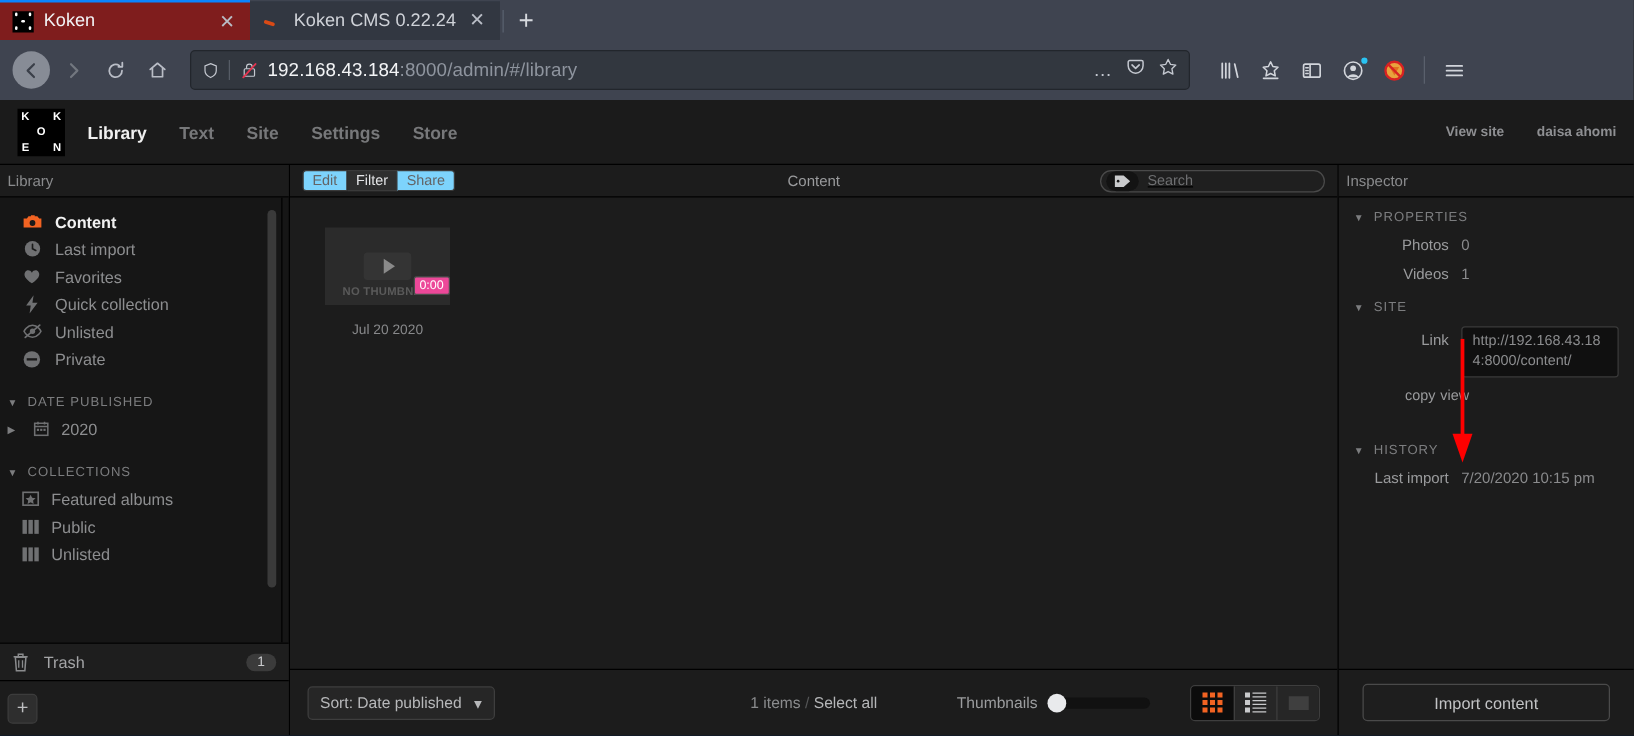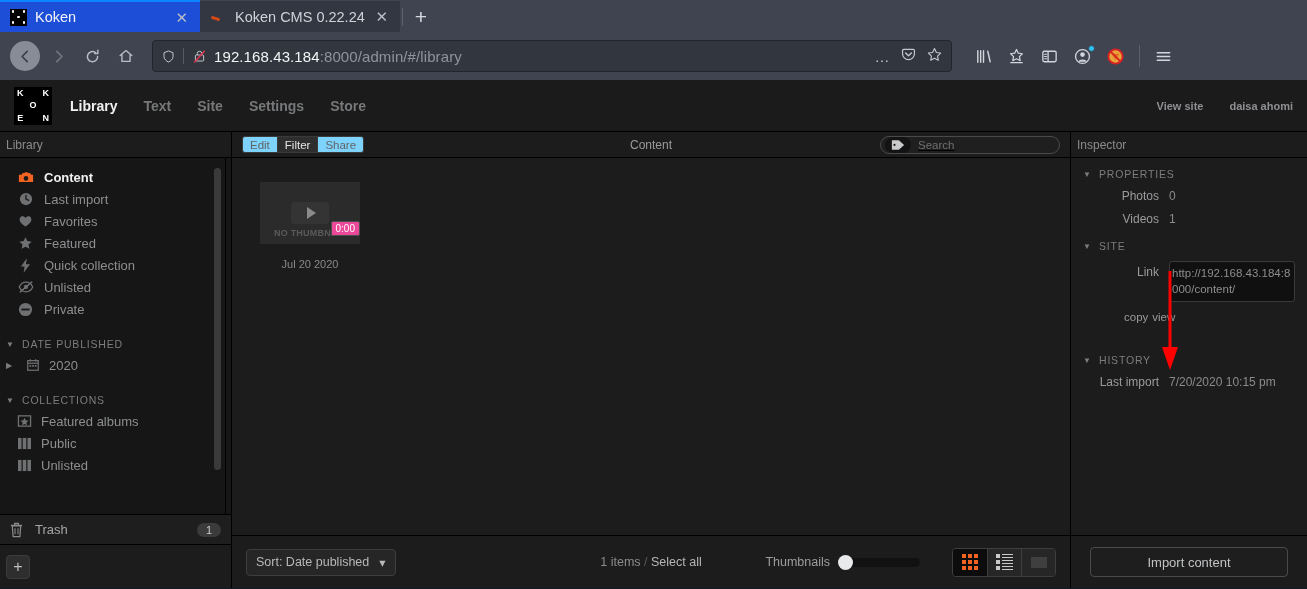--- a/index.html
+++ b/index.html
@@ -17,21 +17,21 @@
   #tabstrip {
     height: 32px; display: flex; align-items: flex-end;
     background: #3f4450; padding-left: 0;
   }
   .tab {
     height: 31px; display: flex; align-items: center;
     padding: 0 10px; gap: 8px; position: relative;
     font-size: 14px; color: #cfd2d8; min-width: 0;
   }
   .tab.active {
-    background: #1d4ed8; border-top: 2px solid #0a84ff;
+    background: #7f1d1d; border-top: 2px solid #0a84ff;
     height: 32px; color: #f2f3f5; text-align: right;
   }
   .tab.inactive { background: #323741; }
   .tab-title {
     white-space: nowrap; overflow: hidden;
     text-overflow: clip; font-size: 14.5px;
   }
   .tab-close {
     font-size: 15px; color: #b9bdc6; line-height: 1;
     padding: 0 2px; cursor: pointer;
@@ -274,21 +274,21 @@
   #insp-body { flex: 1; padding: 10px 12px 0; position: relative; overflow: hidden; }
   .insp-group {
     display: flex; align-items: center; gap: 6px; font-size: 10.5px;
     color: #7c7d7f; letter-spacing: .8px; margin-bottom: 9px; cursor: pointer;
   }
   .insp-row { display: flex; margin-bottom: 9px; font-size: 12px; }
   .insp-label { width: 86px; text-align: right; color: #9a9b9d; padding-right: 10px; flex: 0 0 86px; }
   .insp-val { color: #8a8b8d; }
   #link-box {
     background: #101010; border: 1px solid #3a3a3a; border-radius: 3px;
-    padding: 4px 2px; font-size: 11.5px; color: #8c8d8f; width: 134px;
+    padding: 4px 8px; font-size: 11.5px; color: #8c8d8f; width: 134px;
     line-height: 1.35; word-break: break-all; cursor: text;
   }
   #link-actions { margin-left: 41px; margin-top: 6px; display: flex; gap: 4px; }
   #link-actions span { font-size: 11.5px; color: #9a9b9d; cursor: pointer; }
   #red-arrow { position: absolute; left: 88px; top: 113px; width: 22px; height: 100px; }
   #import-wrap { height: 53px; border-top: 1px solid #000; display: flex; align-items: center; justify-content: center; }
   #import-btn {
     width: 198px; height: 30px; background: #1e1e1e; border: 1px solid #4a4a4a;
     border-radius: 4px; color: #c2c3c5; font-size: 13px; cursor: pointer;
     font-family: "Liberation Sans", sans-serif;
@@ -487,28 +487,20 @@
 
         <div class="sb-item">
           <span class="sb-icon">
             <svg width="15" height="14" viewBox="0 0 16 15">
                 <path d="M8 13.5 C2 9.5 0.8 6.5 2.2 4 C3.5 1.7 6.6 2 8 4.4 C9.4 2 12.5 1.7 13.8 4 C15.2 6.5 14 9.5 8 13.5 Z" fill="#6f7072"></path>
               </svg>
           </span>
           <span>Favorites</span>
         </div>
 
-        <div class="sb-item">
-          <span class="sb-icon">
-            <svg width="15" height="15" viewBox="0 0 16 16">
-                <path d="M8 1.2 l2 4.2 4.6 .6 -3.4 3.1 .9 4.6 -4.1 -2.3 -4.1 2.3 .9 -4.6 -3.4 -3.1 4.6 -.6 Z" fill="#6f7072"></path>
-              </svg>
-          </span>
-          <span>Featured</span>
-        </div>
 
         <div class="sb-item">
           <span class="sb-icon">
             <svg width="11" height="15" viewBox="0 0 12 16">
                 <path d="M7.5 0 L1 9 h4 l-1 7 L11 6.5 H6.5 Z" fill="#6f7072"></path>
               </svg>
           </span>
           <span>Quick collection</span>
         </div>
 

